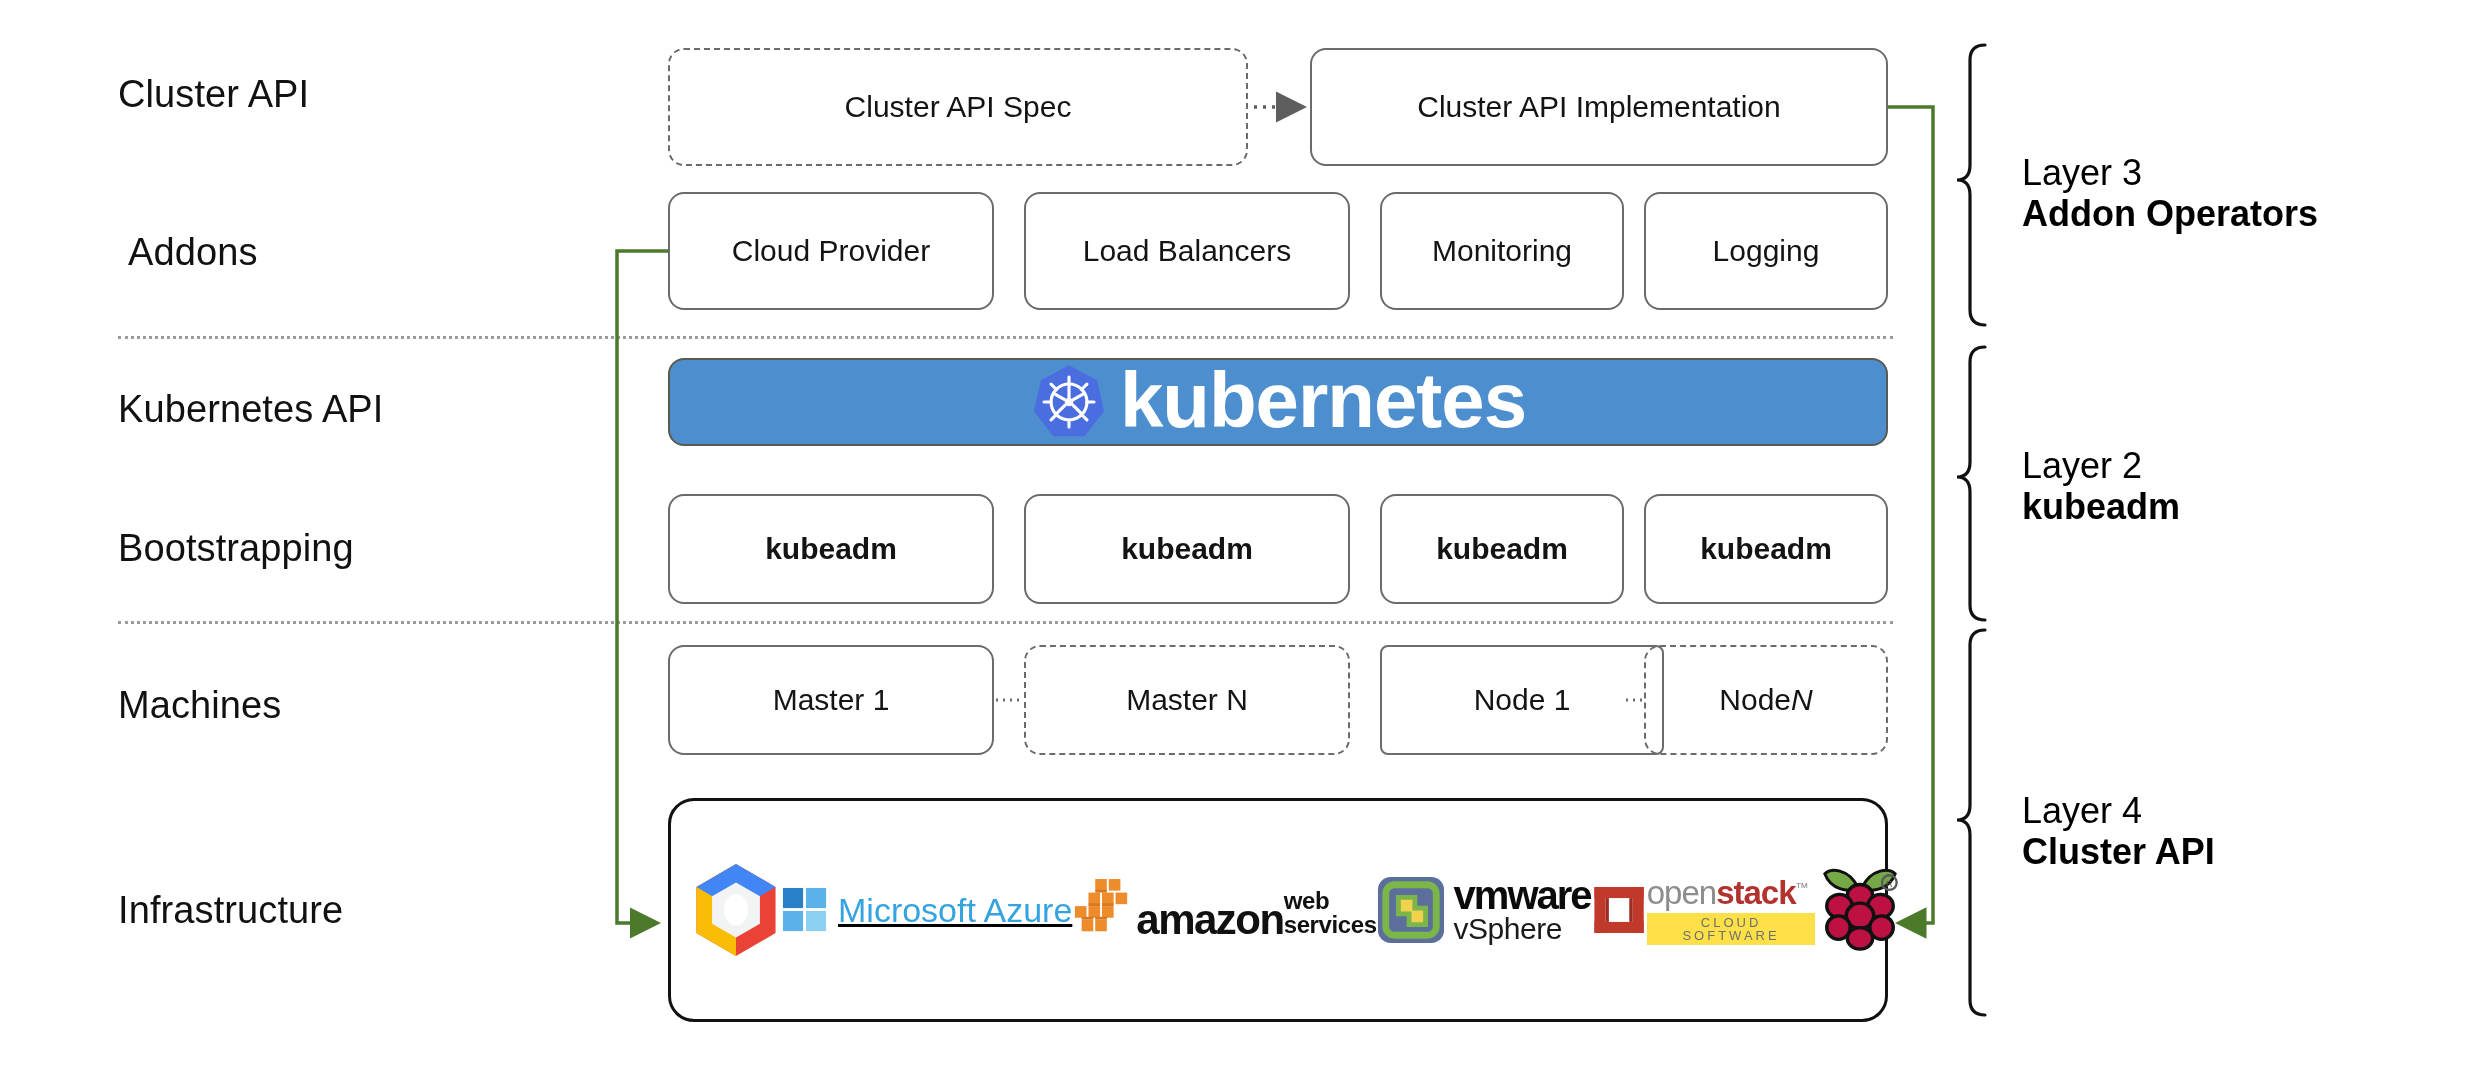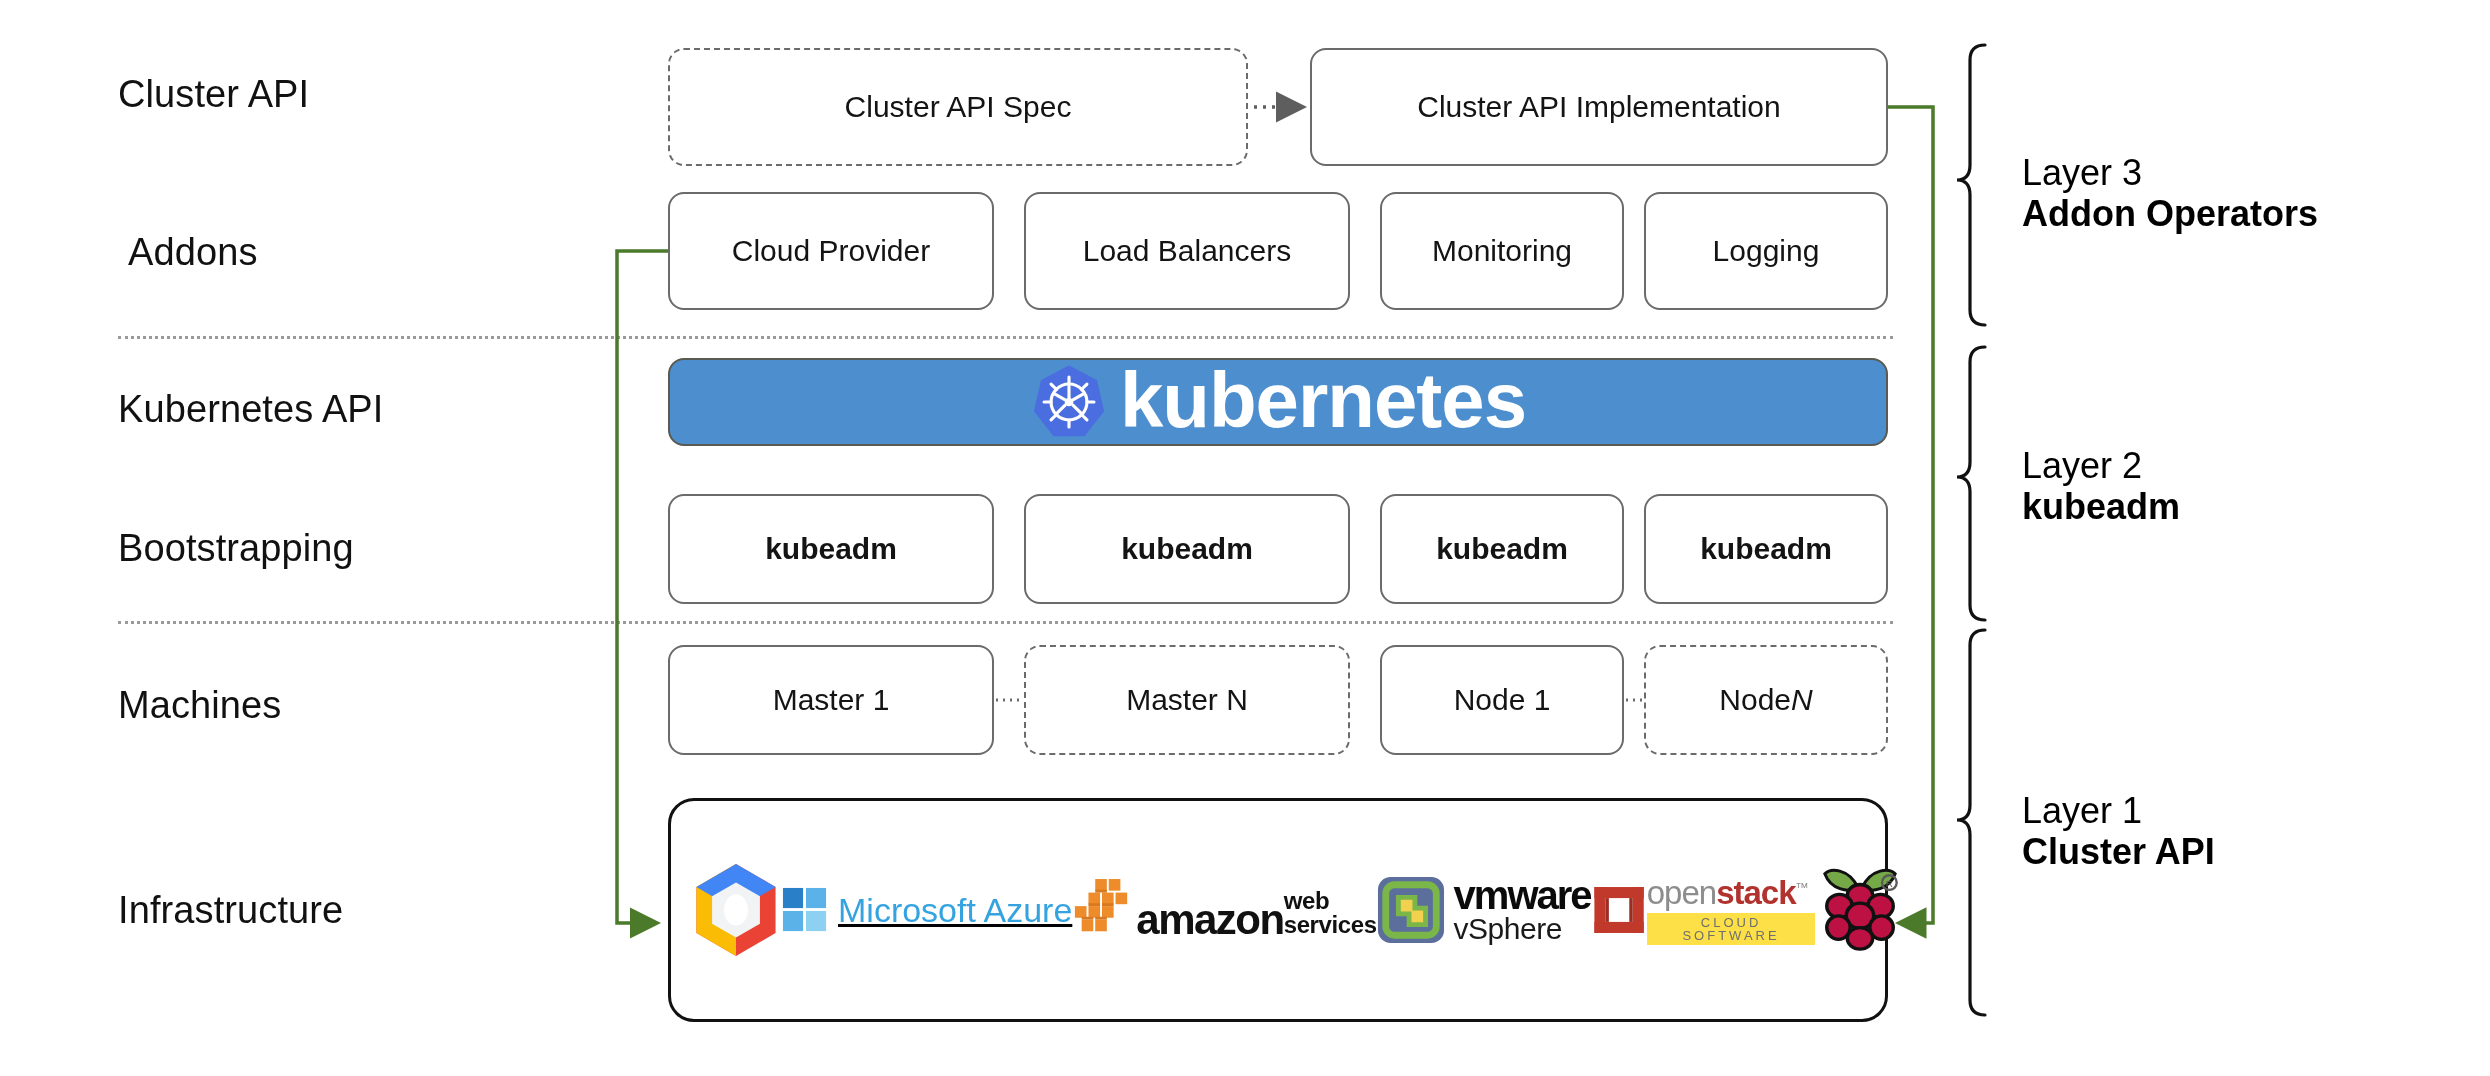--- a/index.html
+++ b/index.html
@@ -142,21 +142,21 @@
   <div class="box solid" style="left:1644px;top:494px;width:244px;height:110px;">
     <b>kubeadm</b>
   </div>
 
   <div class="box solid" style="left:668px;top:645px;width:326px;height:110px;">
     <span>Master 1</span>
   </div>
   <div class="box dashed" style="left:1024px;top:645px;width:326px;height:110px;">
     <span>Master N</span>
   </div>
-  <div class="box solid" style="left:1380px;top:645px;width:244px;height:110px;">
+  <div class="box solid" style="left:1380px;top:645px;width:284px;height:110px;border-radius:8px;">
     <span>Node 1</span>
   </div>
   <div class="box dashed" style="left:1644px;top:645px;width:244px;height:110px;">
     <span>Node </span>
       <span class="ital">N</span>
   </div>
 
   <div class="box bold-border" style="left:668px;top:798px;width:1220px;height:224px;"></div>
 
   <div class="logo-strip" style="left:690px;top:860px;width:1180px;height:100px;justify-content:space-around;">
@@ -303,17 +303,17 @@
 
   <div class="layer-cap" style="left:2022px;top:152px;">
     <span class="l1">Layer 3</span>
     <span class="l2">Addon Operators</span>
   </div>
   <div class="layer-cap" style="left:2022px;top:445px;">
     <span class="l1">Layer 2</span>
     <span class="l2">kubeadm</span>
   </div>
   <div class="layer-cap" style="left:2022px;top:790px;">
-    <span class="l1">Layer 1</span>
+    <span class="l1">Layer 4</span>
     <span class="l2">Cluster API</span>
   </div>
 
 </div>
 
 </body></html>

